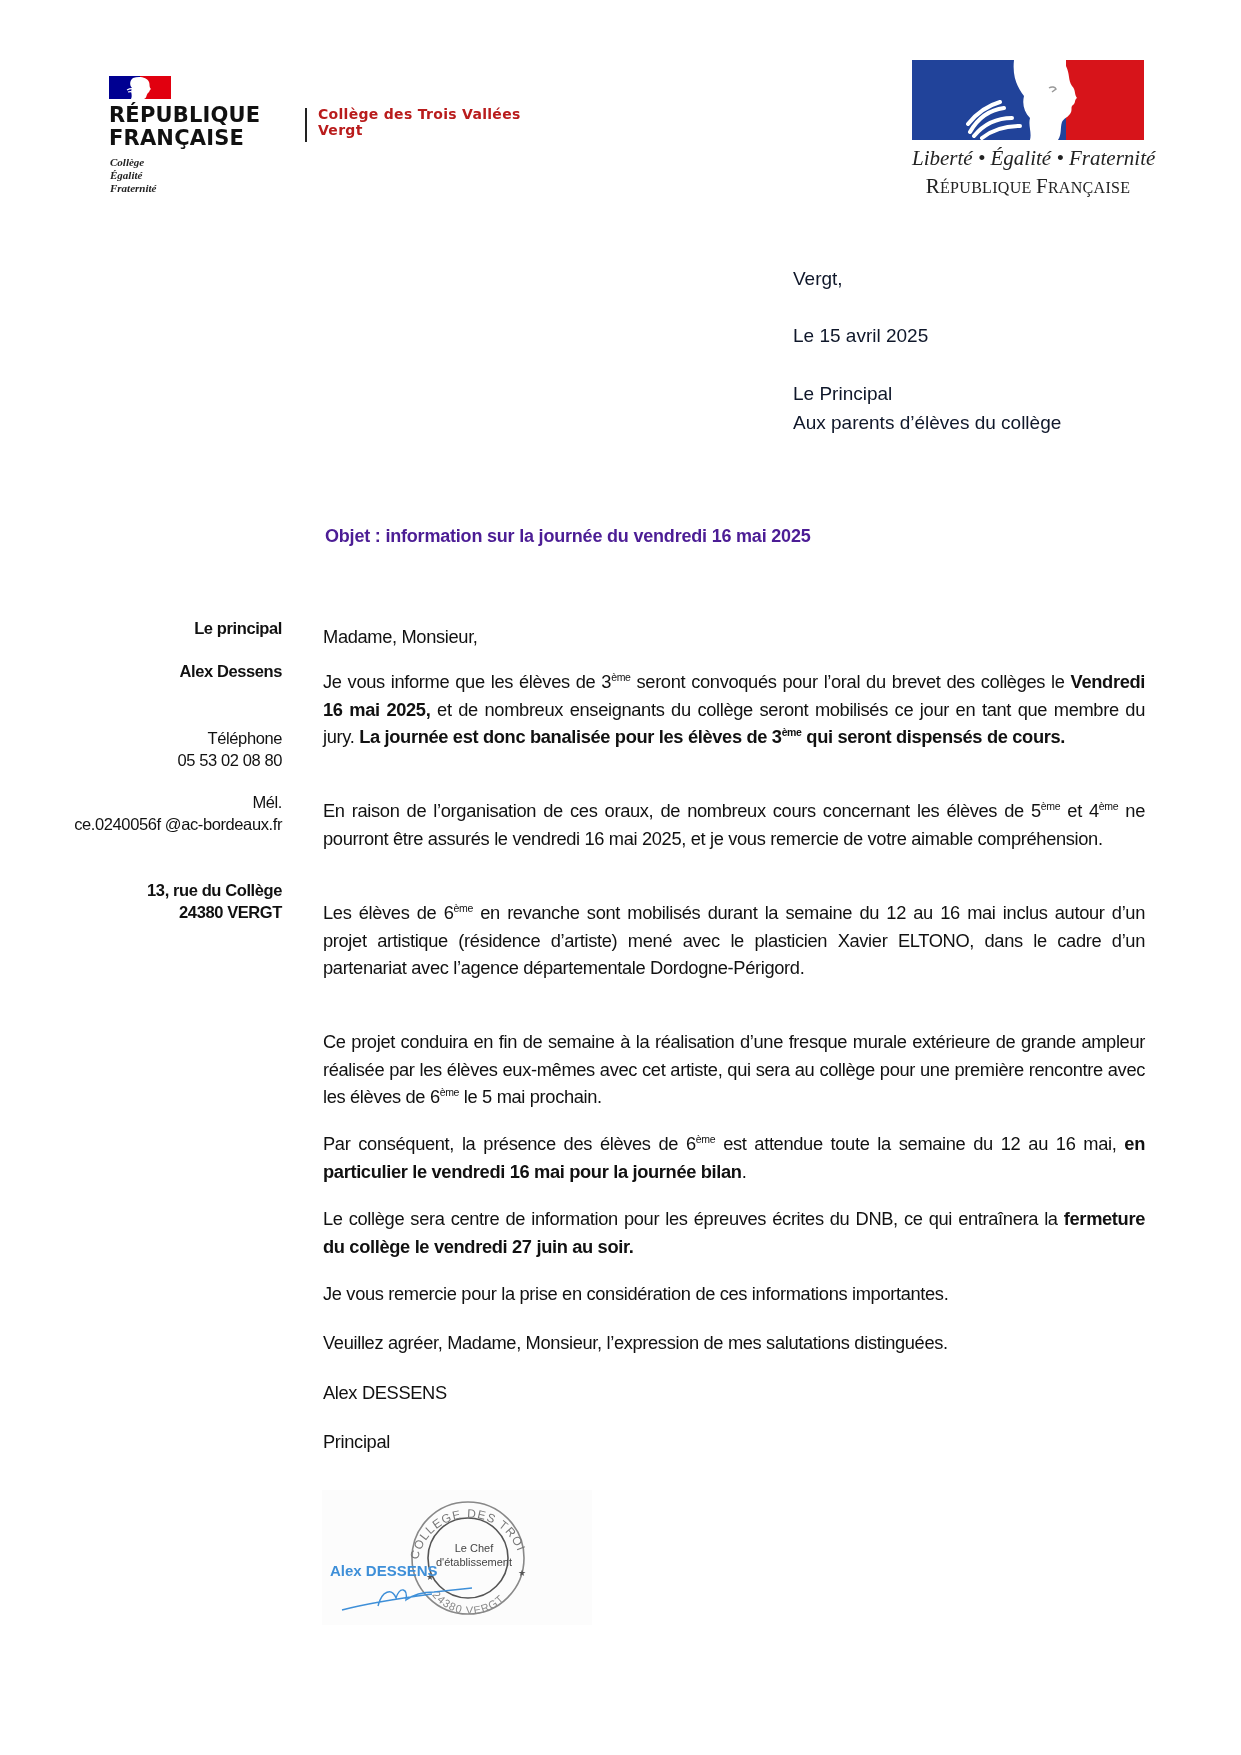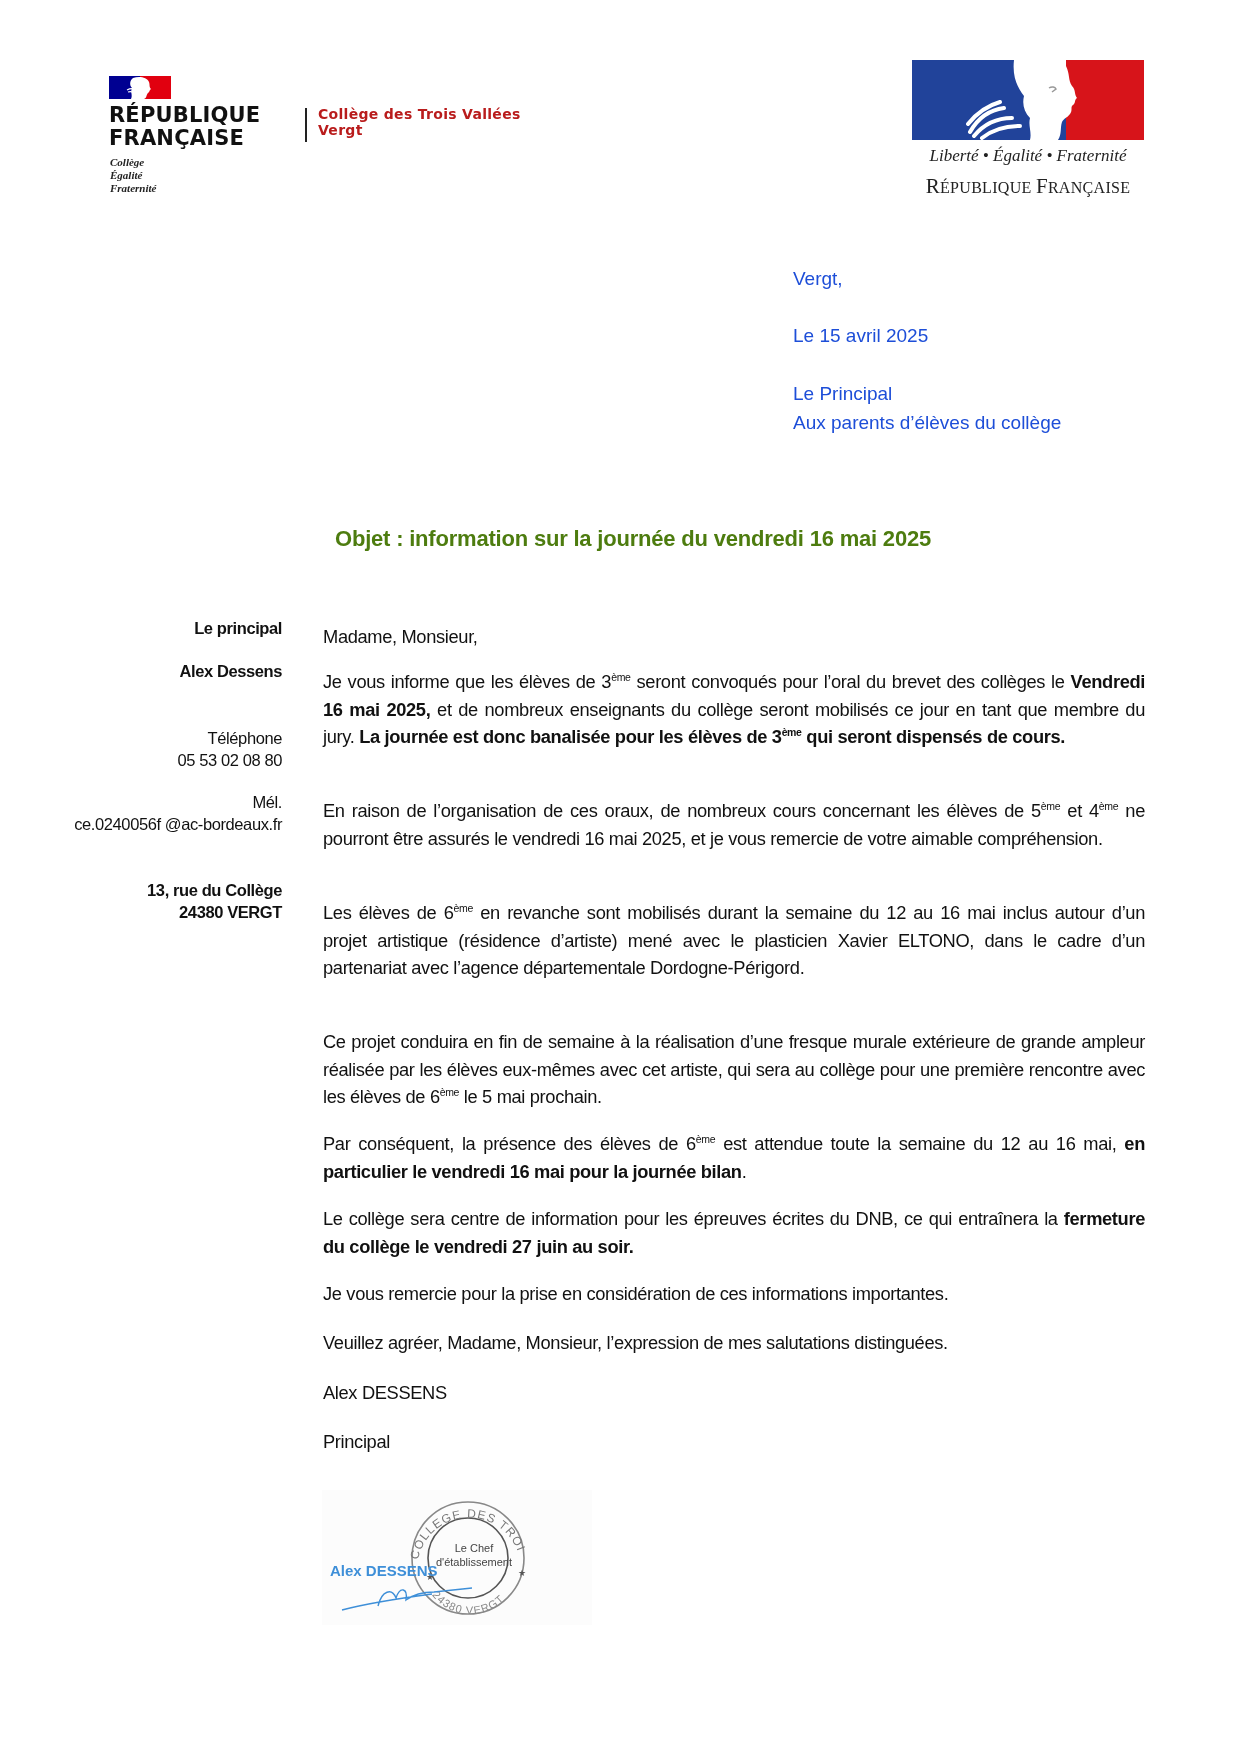--- a/index.html
+++ b/index.html
@@ -8,29 +8,29 @@
 
     
     .rf-flag { left: 109px; top: 76px; width: 62px; height: 23px; }
     .rf-title { left: 109px; top: 104px; font-family: "DejaVu Sans", sans-serif; font-weight: bold; font-size: 21px; line-height: 23px; letter-spacing: 0.2px; color: #111; }
     .rf-motto { left: 110px; top: 156px; font-family: "Liberation Serif", serif; font-style: italic; font-weight: bold; font-size: 11px; line-height: 13px; color: #222; }
     .college-sep { left: 305px; top: 108px; width: 2px; height: 34px; background: #222; }
     .college-name { left: 318px; top: 106px; font-family: "DejaVu Sans", sans-serif; font-weight: bold; font-size: 14px; line-height: 16px; color: #b91c1c; letter-spacing: 0.3px; }
 
     
     .mar-logo { left: 912px; top: 60px; width: 232px; height: 80px; }
-    .mar-motto { left: 912px; top: 146px; width: 232px; text-align: center; font-family: "Liberation Serif", serif; font-style: italic; font-size: 17px; color: #222; white-space: nowrap; }
+    .mar-motto { left: 912px; top: 146px; width: 232px; text-align: center; font-family: "Liberation Serif", serif; font-style: italic; font-size: 21px; color: #222; white-space: nowrap; }
     .mar-rf { left: 912px; top: 174px; width: 232px; text-align: center; font-family: "Liberation Serif", serif; font-size: 21px; color: #222; white-space: nowrap; letter-spacing: 0.3px; }
     .mar-rf .sc { font-size: 16px; }
 
     
-    .addr { left: 793px; font-family: "Liberation Sans", sans-serif; font-size: 19px; line-height: 28px; color: #1d4ed8; }
+    .addr { left: 793px; font-family: "Liberation Sans", sans-serif; font-size: 19px; line-height: 28px; color: #0f172a; }
 
     
-    .objet { left: 335px; top: 526px; font-family: "Liberation Sans", sans-serif; font-weight: bold; font-size: 22px; color: #4d7c0f; letter-spacing: -0.2px; }
+    .objet { left: 325px; top: 526px; font-family: "Liberation Sans", sans-serif; font-weight: bold; font-size: 18px; color: #4c1d95; letter-spacing: -0.2px; }
 
     
     .side { right: 959px; text-align: right; font-family: "Liberation Sans", sans-serif; font-size: 16.5px; line-height: 22px; color: #111; letter-spacing: -0.4px; white-space: nowrap; }
     .side.b { font-weight: bold; }
 
     
     .body { left: 323px; width: 822px; font-family: "Liberation Sans", sans-serif; font-size: 18.3px; line-height: 27.5px; color: #111; text-align: justify; letter-spacing: -0.35px; }
     .body p { margin: 0; }
     .body b { font-weight: bold; }
     sup { font-size: 10.5px; line-height: 0; vertical-align: super; }

